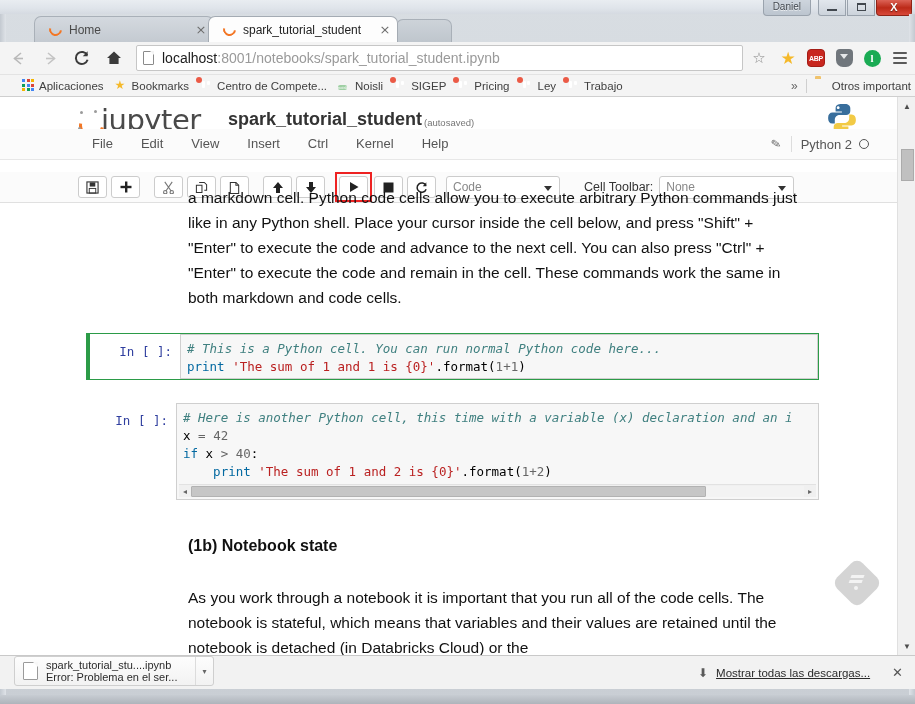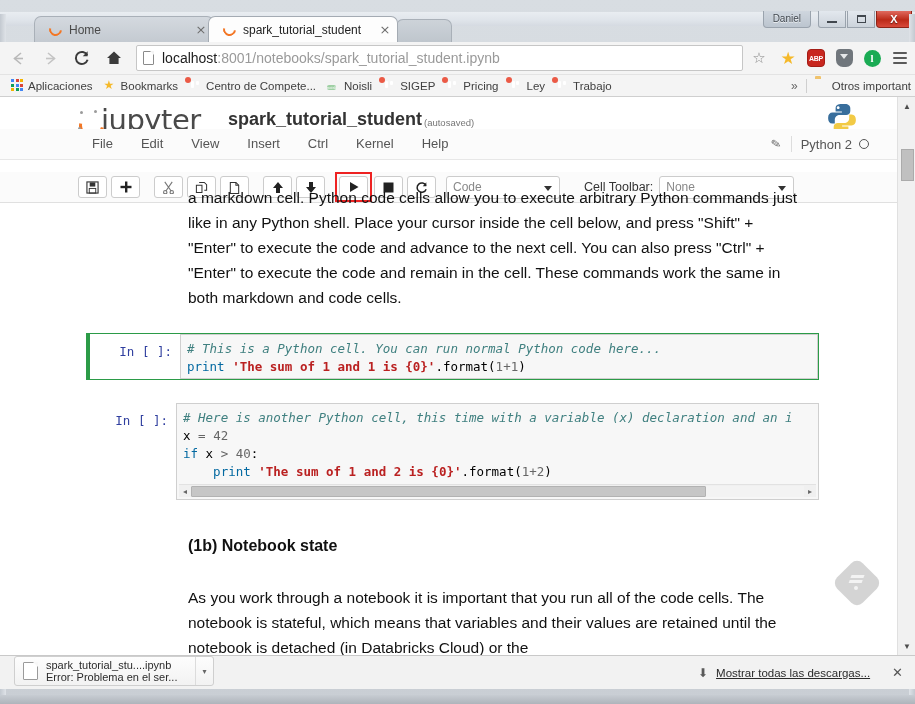--- a/index.html
+++ b/index.html
@@ -11,21 +11,21 @@
   }
 
   
   #window-frame {
     position:absolute; left:0; top:0; width:915px; height:704px;
     background: linear-gradient(#d8dde2,#c9ced4);
   }
 
   
   #titlebar {
-    position:absolute; left:0; top:12px; width:915px; height:14px;
+    position:absolute; left:0; top:0; width:915px; height:14px;
     background: linear-gradient(#e9edf1 0%, #dfe4ea 60%, #d5dae1 100%);
   }
   #win-user {
     position:absolute; right:104px; top:-1px; height:17px;
     padding:0 9px 0 9px;
     border:1px solid #9aa3ad; border-top:none;
     border-radius:0 0 4px 4px;
     background: linear-gradient(#cfd6de,#bcc5cf);
     font-size:10px; color:#42484f; line-height:16px;
     text-shadow:0 1px 0 rgba(255,255,255,.7);
@@ -147,21 +147,21 @@
     font-family:"Liberation Serif",serif;
   }
   .hamburger { width:14px; }
   .hamburger span { display:block; height:2px; background:#5a5a5a; margin:3px 0; border-radius:1px;}
 
   
   #bookmarks {
     position:absolute; left:0; top:75px; width:915px; height:22px;
     background:#f4f4f4; border-bottom:1px solid #cfcfcf;
     display:flex; align-items:center; font-size:11.5px; color:#404040;
-    padding-left:11px; overflow:hidden;
+    padding-left:22px; overflow:hidden;
   }
   .bm { display:flex; align-items:center; margin-right:11px; flex:0 0 auto; white-space:nowrap;}
   .bm-ic { width:13px; height:13px; margin-right:4px; flex:0 0 13px; position:relative;}
   .apps-grid {
     display:grid; grid-template-columns:repeat(3,3px); grid-template-rows:repeat(3,3px);
     gap:1.5px; width:11px;
   }
   .apps-grid i { display:block; width:3px; height:3px; }
   .star-ic { color:#f5b92a; font-size:12px; line-height:13px; }
   .trello {
@@ -295,21 +295,21 @@
     padding:5px 0 2px 0; position:relative; min-height:30px;
   }
   .cell.selected .inputbox { border-color:#cfcfcf; }
   .code {
     font-family:"DejaVu Sans Mono","Liberation Mono",monospace;
     font-size:12.5px; line-height:18px; color:#000;
     white-space:pre; padding:0 6px; overflow:hidden;
   }
   .c-com { color:#408080; font-style:italic; }
   .c-kw  { color:#0369a1; font-weight:normal; }
-  .c-str { color:#BA2121;font-weight:bold; }
+  .c-str { color:#BA2121; }
   .c-num { color:#666; }
   .c-op  { color:#666; }
   .c-fn  { color:#000; }
 
   .hscroll {
     height:13px; margin:3px 2px 0 2px; background:#f0f0f0;
     border-top:1px solid #e2e2e2; display:flex; align-items:center;
     position:relative;
   }
   .hscroll .arrowL, .hscroll .arrowR {

